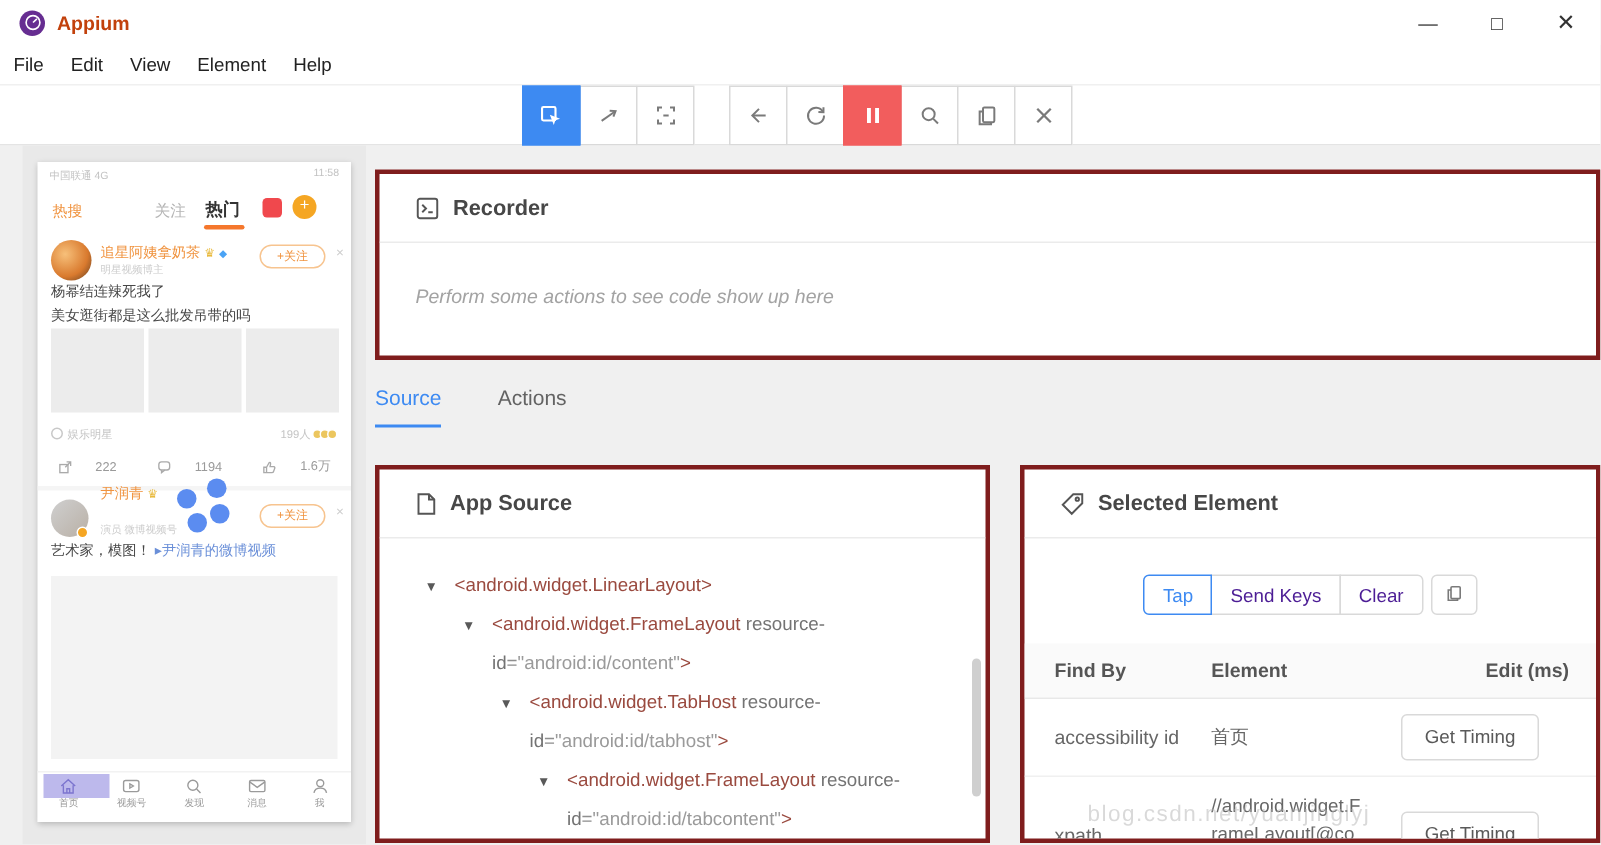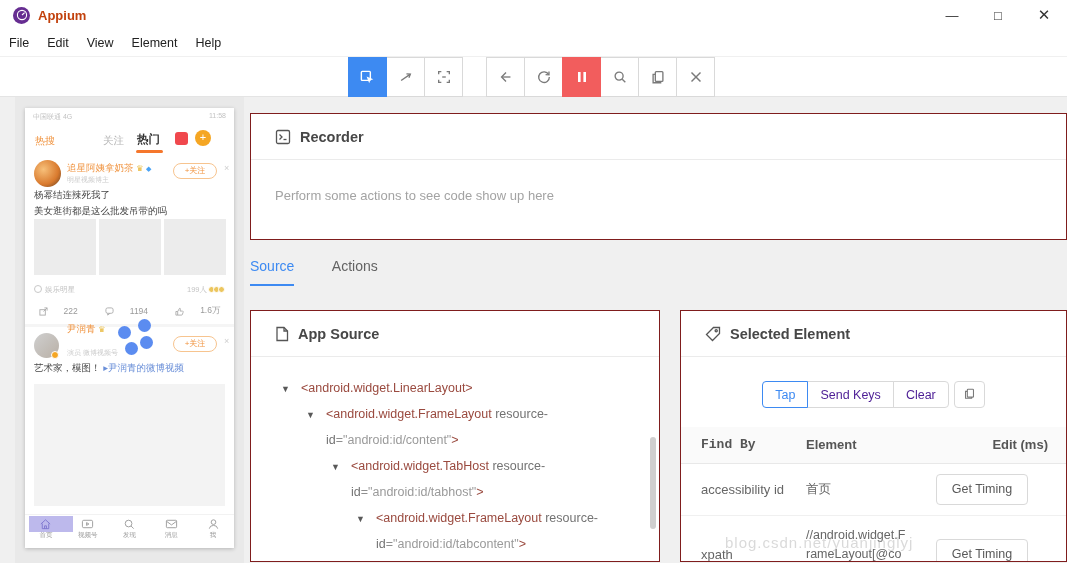--- a/index.html
+++ b/index.html
@@ -66,25 +66,25 @@
   .ph-div { position:absolute; left:0; top:216px; width:100%; height:3px; background:#f5f5f5; }
   .ph-link { color:#6a8fd8; }
   .ph-bigbox { position:absolute; left:9px; top:276px; width:191px; height:122px; background:#f3f3f3; }
   .loading-dot { position:absolute; width:13px; height:13px; border-radius:50%; background:#5b8cf0; }
   .ph-tabbar { position:absolute; left:0; top:406px; width:100%; height:34px; display:flex; border-top:1px solid #f2f2f2; background:#fff; }
   .ph-tab { flex:1; display:flex; flex-direction:column; align-items:center; padding-top:3px; position:relative; }
   .ph-tab .lbl { font-size:6.5px; color:#9a9a9a; margin-top:1px; }
   .tab-highlight { position:absolute; left:4px; top:408px; width:44px; height:16px; background:rgba(124,116,217,.5); }
 
   
-  .card { position:absolute; background:#fff; border:1px solid #7f1d1d; overflow:hidden; }
+  .card { position:absolute; background:#fff; border:3px solid #7f1d1d; overflow:hidden; }
   .card-head { height:46px; display:flex; align-items:center; padding-left:24px; border-bottom:1px solid #ebebeb; }
   .card-title { font-size:14.5px; font-weight:600; color:#474747; margin-left:9px; }
   .recorder-card { left:6px; top:16px; width:817px; height:127px; }
-  .recorder-body { padding:28px 0 0 24px; font-size:13px; color:#a3a3a3; }
+  .recorder-body { padding:28px 0 0 24px; font-size:13px; font-style:italic; color:#a3a3a3; }
 
   .tabs-row { position:absolute; left:6px; top:160px; height:36px; }
   .tab { display:inline-block; font-size:14px; margin-right:33px; padding-bottom:10px; color:#636363; }
   .tab.active { color:#3d8af2; border-bottom:2px solid #3d8af2; }
 
   .source-card { left:6px; top:213px; width:410px; height:252px; }
   .selected-card { left:436px; top:213px; width:387px; height:252px; }
 
   
   .tree { position:relative; height:196px; overflow:hidden; padding-top:18px; font-size:12.5px; }
@@ -102,21 +102,21 @@
   .btn-row { margin-top:24px; display:flex; justify-content:center; align-items:center; }
   .ant-btn { height:27px; background:#fff; border:1px solid #d9d9d9; color:#4c1d95; font-size:12.5px; padding:0 12px; margin-left:-1px; display:flex; align-items:center; }
   .ant-btn.first { border-radius:4px 0 0 4px; margin-left:0; }
   .ant-btn.last { border-radius:0 4px 4px 0; }
   .ant-btn.primary { color:#3d8af2; border-color:#3d8af2; z-index:2; }
   .ant-btn.icon-only { margin-left:5px; border-radius:4px; padding:0 8px; }
   .sel-table { margin-top:19px; width:100%; border-collapse:collapse; font-size:13px; }
   .sel-table th { background:#fafafa; border-bottom:1px solid #e8e8e8; font-weight:600; color:#555; text-align:left; height:36px; padding-left:20px; }
   .sel-table th.t-right { text-align:right; padding-right:18px; }
   .sel-table td { border-bottom:1px solid #f0f0f0; color:#666; padding:10px 0 10px 20px; vertical-align:middle; }
-  .sel-table .col1 { width:105px;font-family:Liberation Mono, monospace; } .sel-table .col2 { width:128px; }
+  .sel-table .col1 { width:105px; } .sel-table .col2 { width:128px; }
   .sel-table td.sel-val { word-break:break-all; font-size:12.5px; line-height:19px; padding-right:6px; }
   .get-timing { width:92px; height:31px; background:#fff; border:1px solid #d9d9d9; border-radius:4px; color:#595959; font-size:12.5px; margin-right:38px; float:right; }
 
   .watermark { position:absolute; left:481px; top:437px; font-size:15px; color:#b5b5b5; opacity:.5; z-index:40; letter-spacing:1px; pointer-events:none; }
 
   .hdr-icon { flex:none; display:flex; }
 </style>
 </head>
 <body>
 

